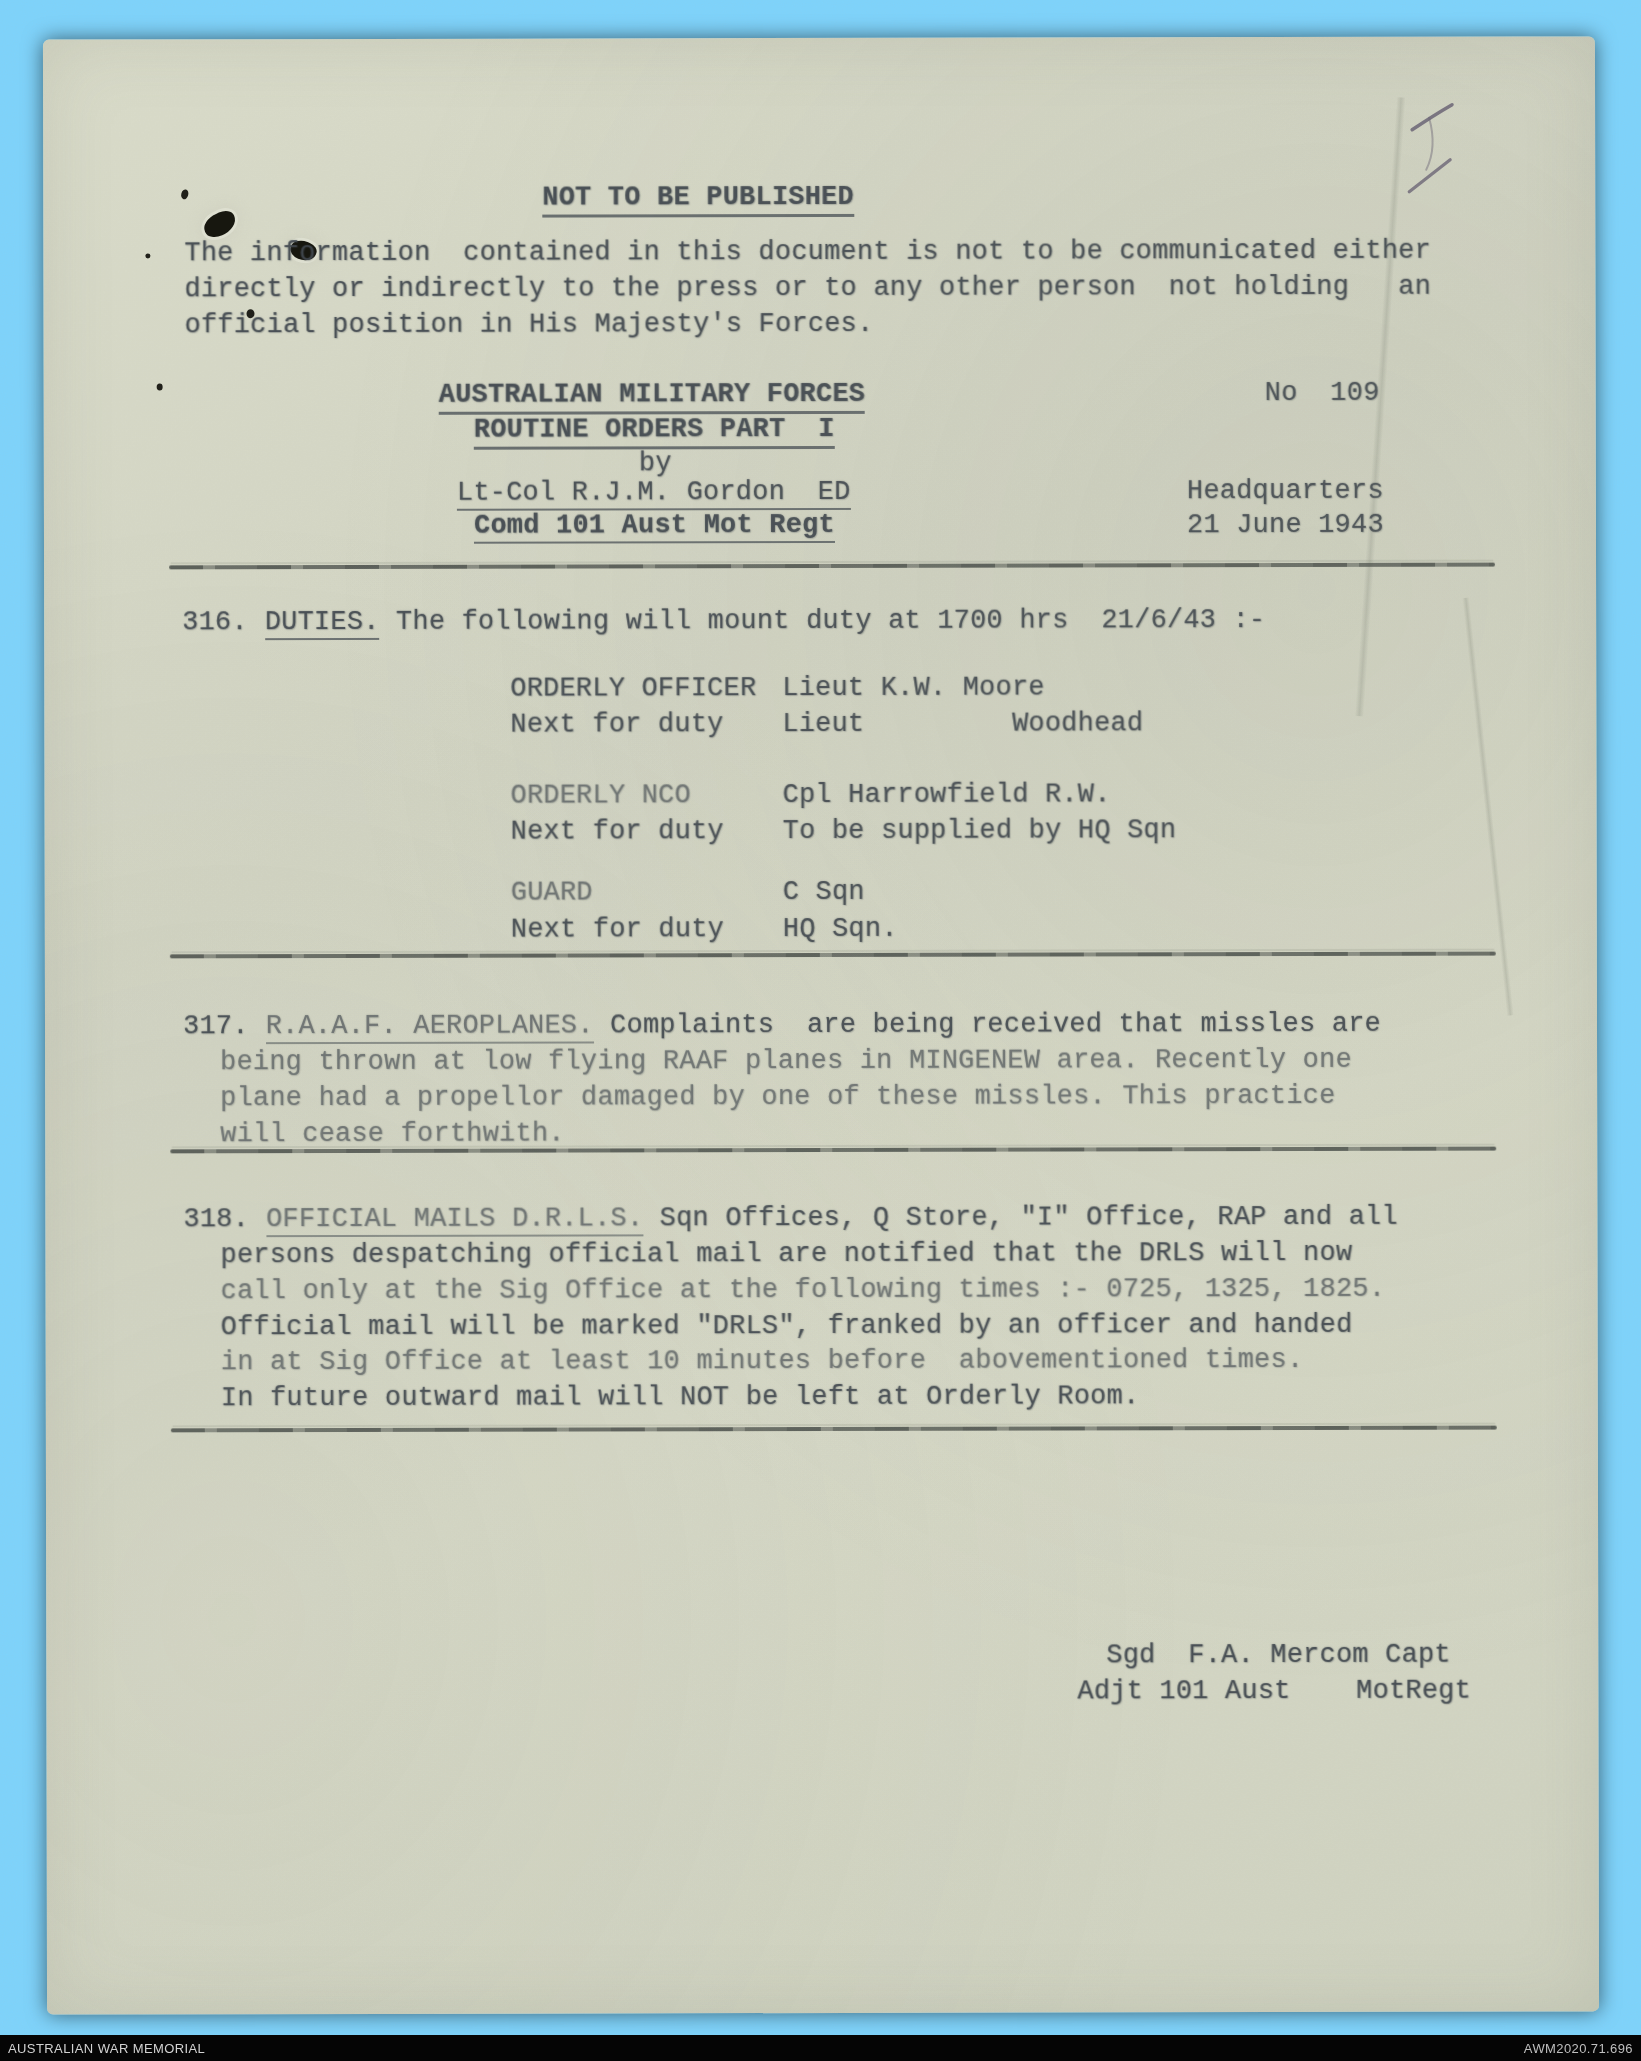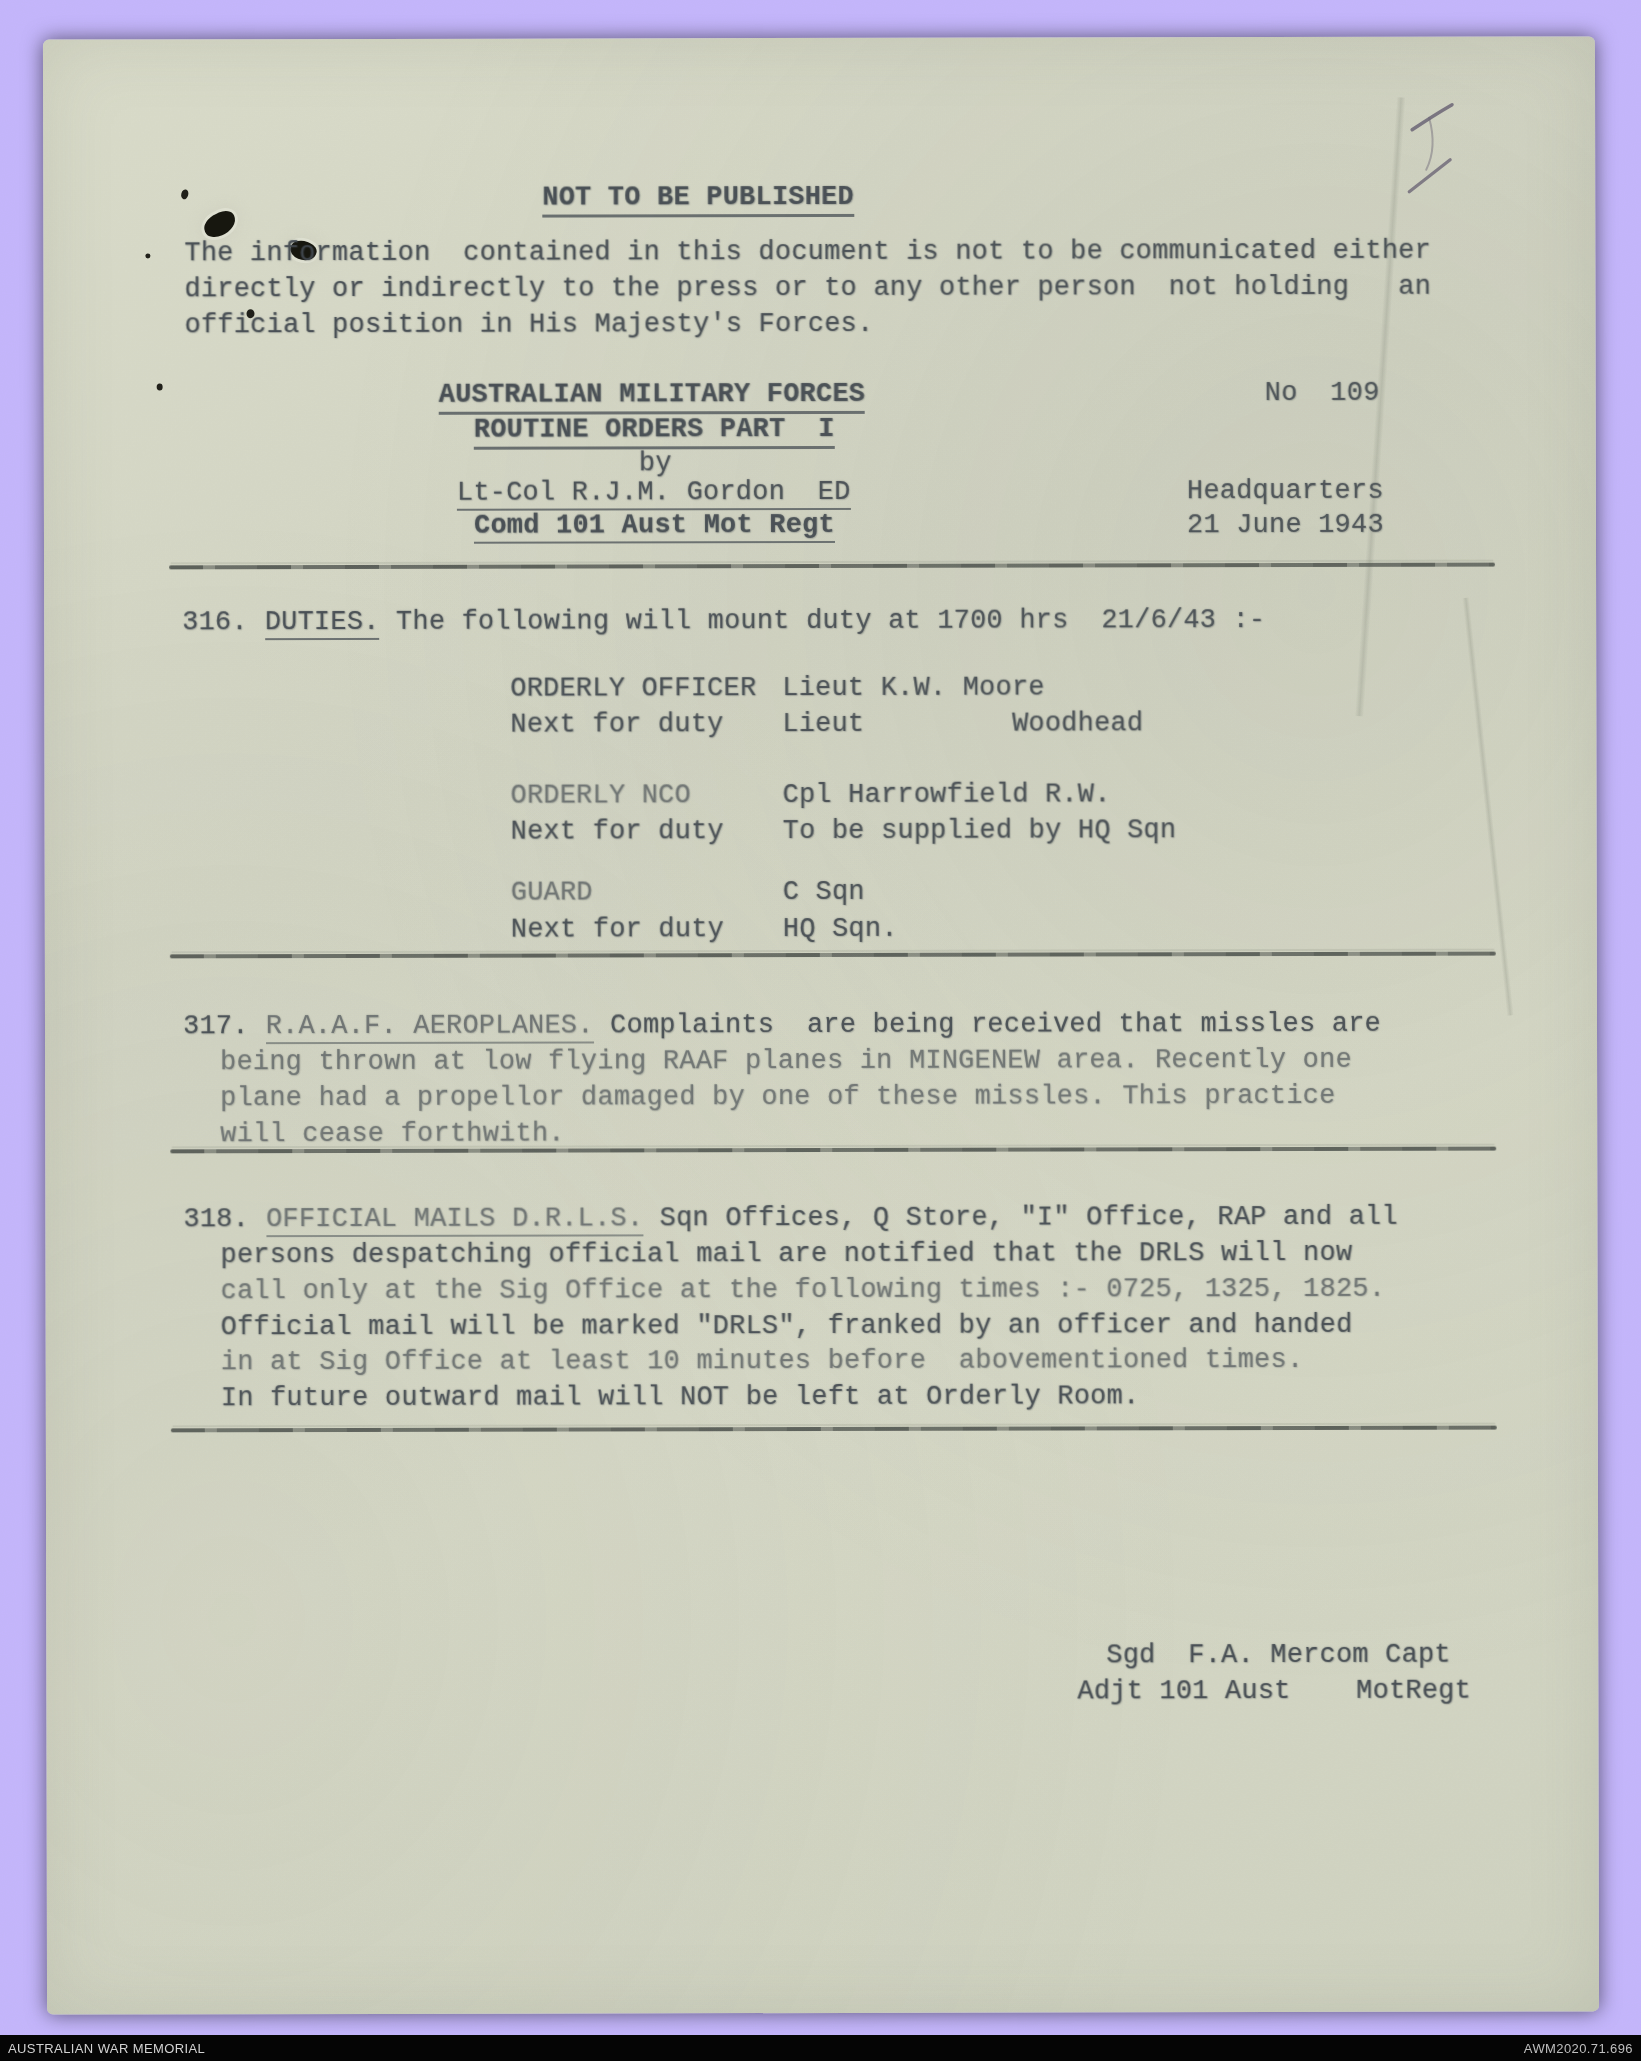--- a/index.html
+++ b/index.html
@@ -1,18 +1,18 @@
 <!DOCTYPE html>
 <html><head>
 <meta charset="utf-8">
 <style>
   html,body{margin:0;padding:0;background:#23221c;}
   #stage{
     position:relative;width:1641px;height:2061px;overflow:hidden;
-    background:#c4b5fd;
+    background:#7dd3fc;
     font-family:"Liberation Mono","DejaVu Sans Mono",monospace;
   }
   .noise{position:absolute;inset:0;pointer-events:none;}
   
   #paper{
     position:absolute;left:45px;top:38px;width:1552px;height:1975px;
     background:linear-gradient(155deg,#dadcca 0%,#d3d5c4 35%,#d8dac8 62%,#cfd2c0 100%);
     border-radius:6px;
     box-shadow:0 0 20px rgba(0,0,0,.55), inset 0 0 70px rgba(116,121,106,.18);
     transform:rotate(-0.12deg);

